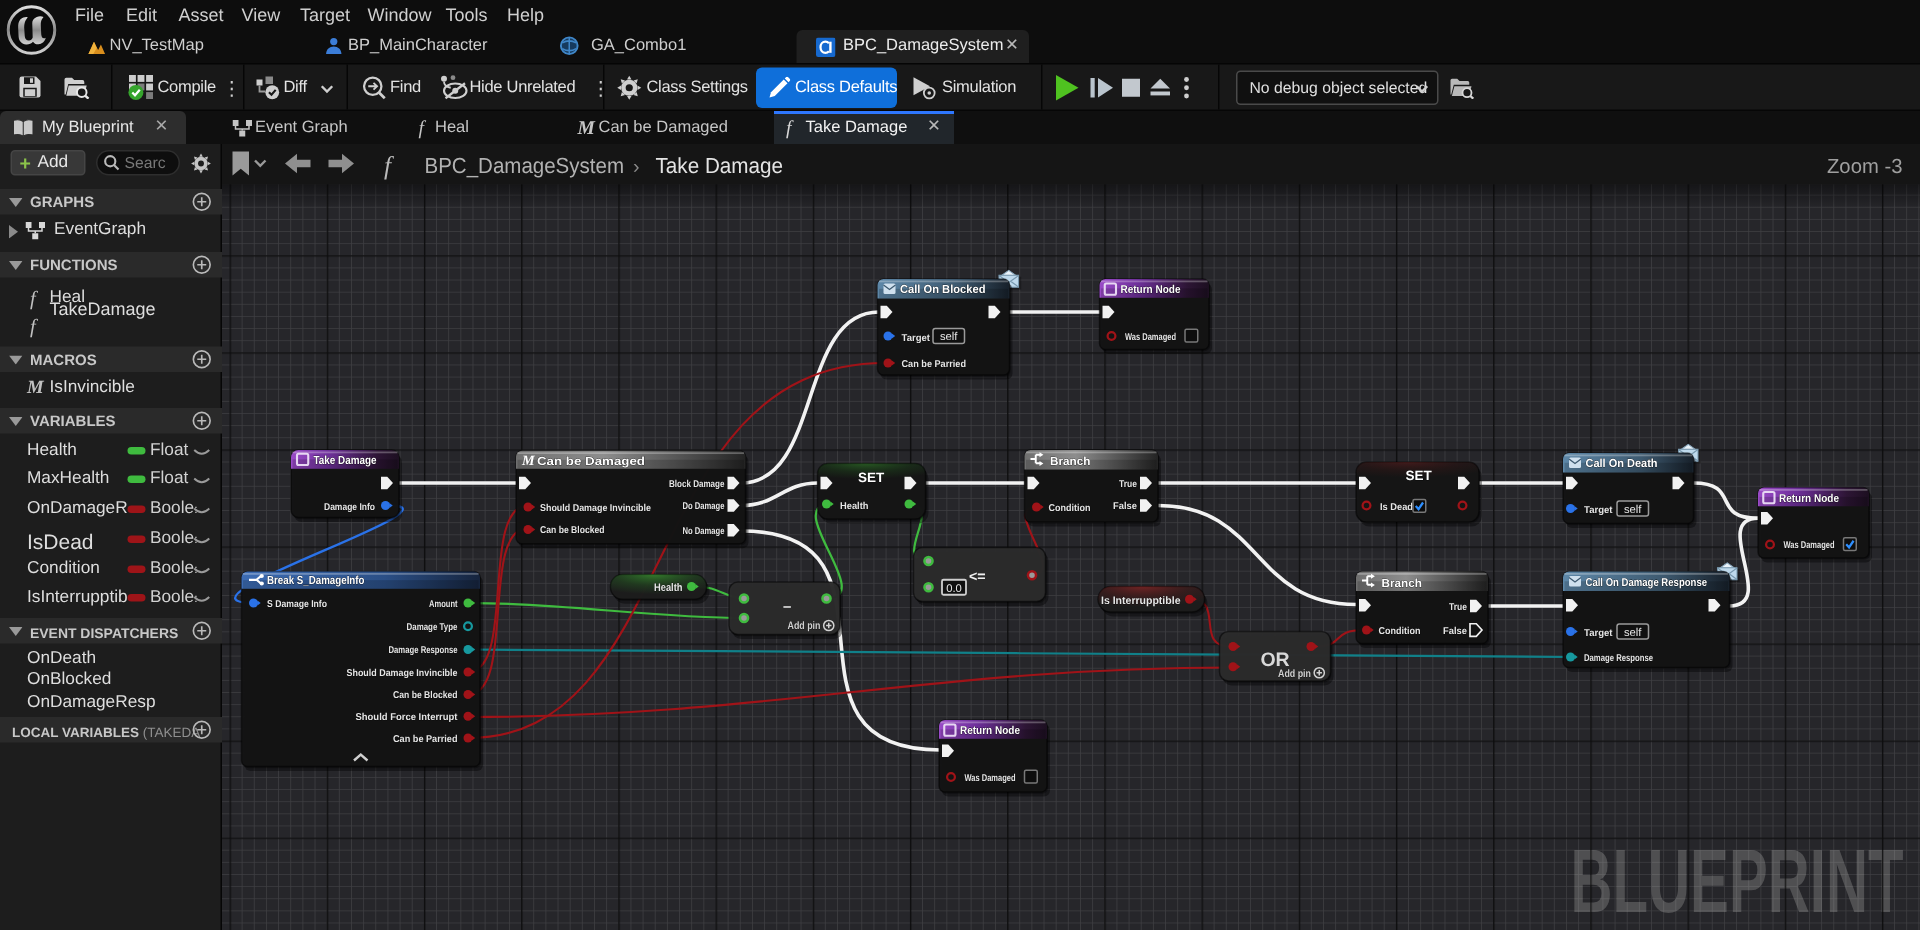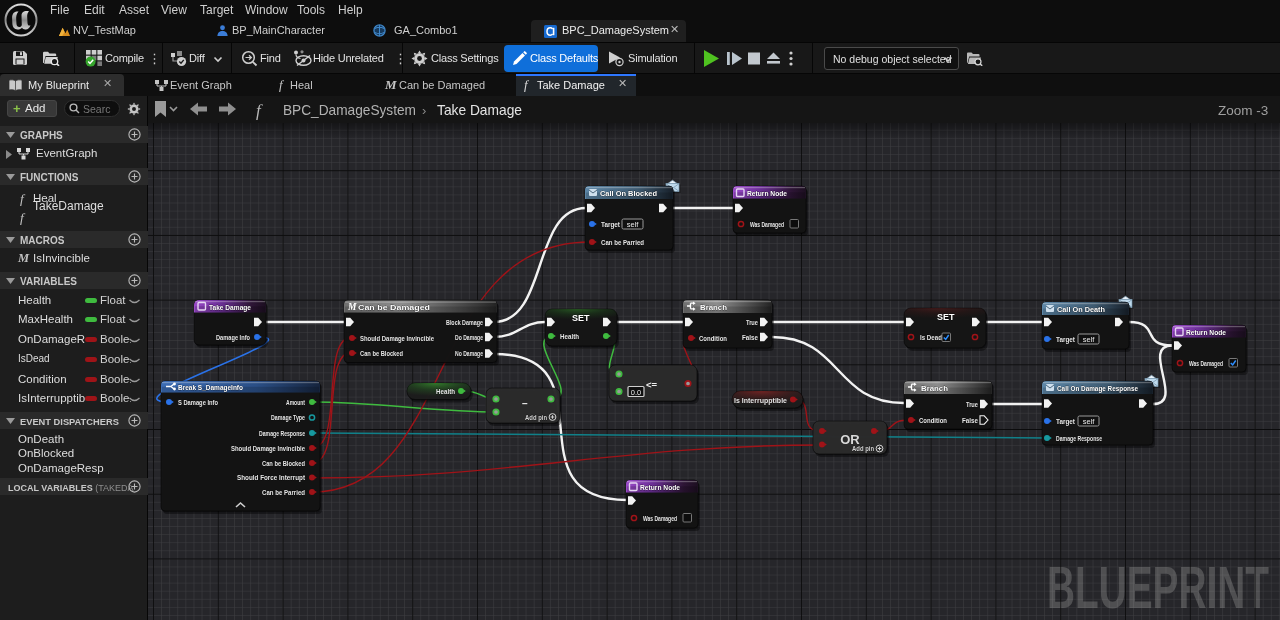--- a/index.html
+++ b/index.html
@@ -671,21 +671,21 @@
 <div class="abs" style="left:100px;top:313px;color:#d2d2d2;font-size:11.5px;width:35px;overflow:hidden;white-space:nowrap">Float</div>
 <svg class="abs" style="left:128px;top:318px" width="13" height="6" viewBox="0 0 12 6">
       <path d="M1,1 Q6,6 11,1" stroke="#9a9a9a" stroke-width="1.3" fill="none"></path>
     </svg>
 <div class="abs" style="left:18px;top:333px;color:#dedede;font-size:11.5px;width:67px;overflow:hidden;white-space:nowrap">OnDamageResp</div>
 <div class="abs" style="left:85px;top:337px;width:12px;height:5px;border-radius:3px;background:#9e1418"></div>
 <div class="abs" style="left:100px;top:333px;color:#d2d2d2;font-size:11.5px;width:35px;overflow:hidden;white-space:nowrap">Boole<span style="font-size:8px">:</span></div>
 <svg class="abs" style="left:128px;top:338px" width="13" height="6" viewBox="0 0 12 6">
       <path d="M1,1 Q6,6 11,1" stroke="#9a9a9a" stroke-width="1.3" fill="none"></path>
     </svg>
-<div class="abs" style="left:18px;top:353px;color:#dedede;font-size:10px;width:67px;overflow:hidden;white-space:nowrap">IsDead</div>
+<div class="abs" style="left:18px;top:353px;color:#dedede;font-size:14px;width:67px;overflow:hidden;white-space:nowrap">IsDead</div>
 <div class="abs" style="left:85px;top:357px;width:12px;height:5px;border-radius:3px;background:#9e1418"></div>
 <div class="abs" style="left:100px;top:353px;color:#d2d2d2;font-size:11.5px;width:35px;overflow:hidden;white-space:nowrap">Boole<span style="font-size:8px">:</span></div>
 <svg class="abs" style="left:128px;top:358px" width="13" height="6" viewBox="0 0 12 6">
       <path d="M1,1 Q6,6 11,1" stroke="#9a9a9a" stroke-width="1.3" fill="none"></path>
     </svg>
 <div class="abs" style="left:18px;top:373px;color:#dedede;font-size:11.5px;width:67px;overflow:hidden;white-space:nowrap">Condition</div>
 <div class="abs" style="left:85px;top:377px;width:12px;height:5px;border-radius:3px;background:#9e1418"></div>
 <div class="abs" style="left:100px;top:373px;color:#d2d2d2;font-size:11.5px;width:35px;overflow:hidden;white-space:nowrap">Boole<span style="font-size:8px">:</span></div>
 <svg class="abs" style="left:128px;top:378px" width="13" height="6" viewBox="0 0 12 6">
       <path d="M1,1 Q6,6 11,1" stroke="#9a9a9a" stroke-width="1.3" fill="none"></path>

